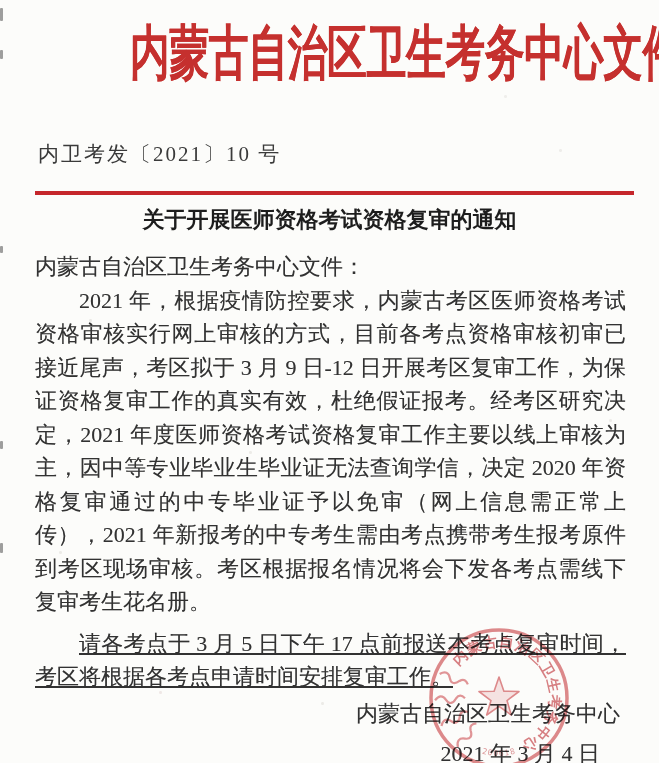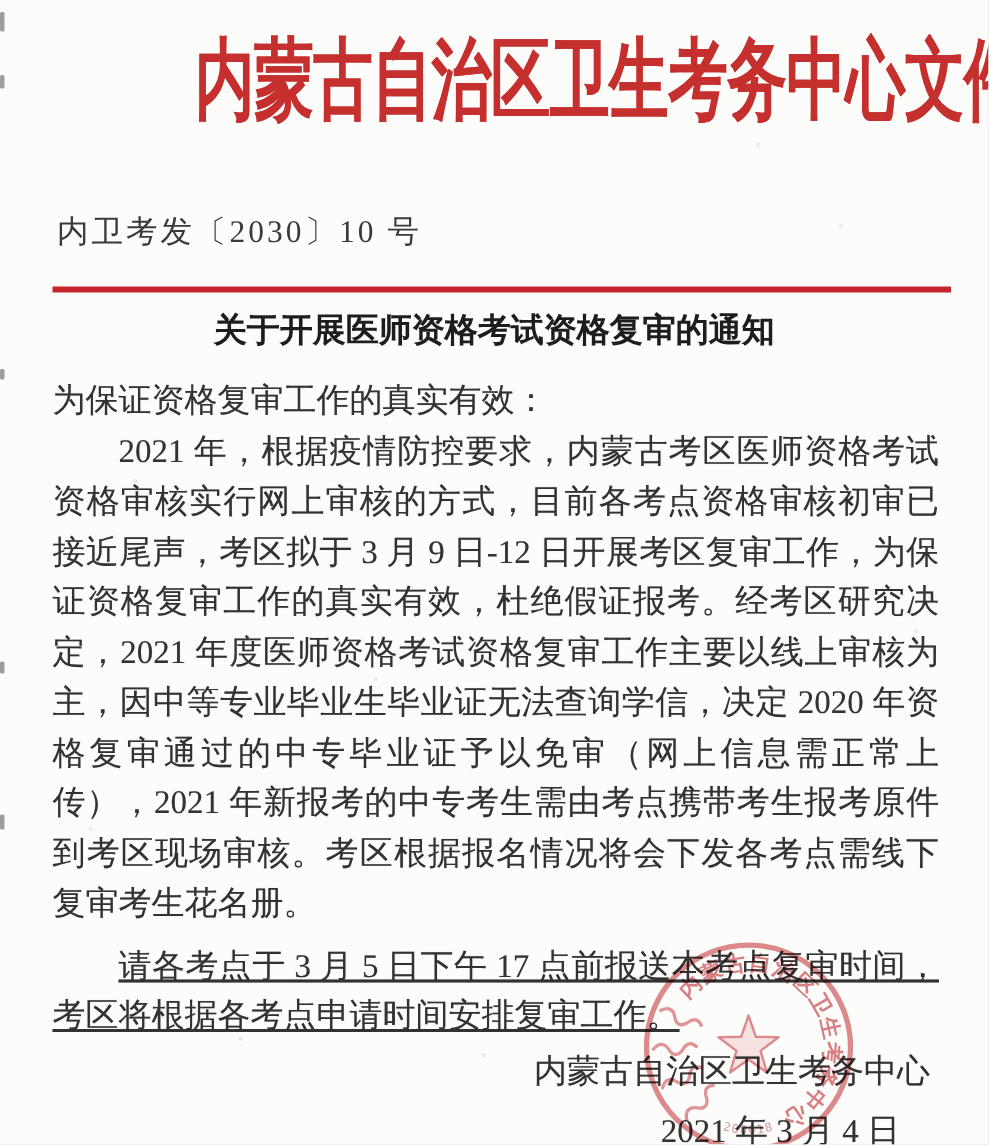--- a/index.html
+++ b/index.html
@@ -74,29 +74,29 @@
 </head>
 <body>
 
 <div class="page">
 
   <div class="org-title">
     <span class="txt">内蒙古自治区卫生考务中心文件</span>
   </div>
 
   <div class="doc-info">
-    <span>内卫考发〔2030〕10 号</span>
+    <span>内卫考发〔2021〕10 号</span>
   </div>
 
   <div class="red-rule"></div>
 
   <div class="doc-title">关于开展医师资格考试资格复审的通知</div>
 
   <div class="body">
-    <div class="salutation">为保证资格复审工作的真实有效：</div>
+    <div class="salutation">内蒙古自治区卫生考务中心文件：</div>
     <p class="p1">2021 年，根据疫情防控要求，内蒙古考区医师资格考试资格审核实行网上审核的方式，目前各考点资格审核初审已接近尾声，考区拟于 3 月 9 日-12 日开展考区复审工作，为保证资格复审工作的真实有效，杜绝假证报考。经考区研究决定，2021 年度医师资格考试资格复审工作主要以线上审核为主，因中等专业毕业生毕业证无法查询学信，决定 2020 年资格复审通过的中专毕业证予以免审（网上信息需正常上传），2021 年新报考的中专考生需由考点携带考生报考原件到考区现场审核。考区根据报名情况将会下发各考点需线下复审考生花名册。</p>
     <p class="p2">请各考点于 3 月 5 日下午 17 点前报送本考点复审时间，考区将根据各考点申请时间安排复审工作。</p>
     <div class="sig">内蒙古自治区卫生考务中心</div>
     <div class="date">2021 年 3 月 4 日</div>
   </div>
 
   <svg class="seal-svg" width="659" height="763" viewBox="0 0 659 763">
     <defs>
       <path id="ringPath" d="M458.8,666.6 A51,51 0 1 1 522.9,743.0" fill="none"></path>
       <path id="codePath" d="M454.6,735.3 A58,58 0 0 0 543.4,735.3" fill="none"></path>

